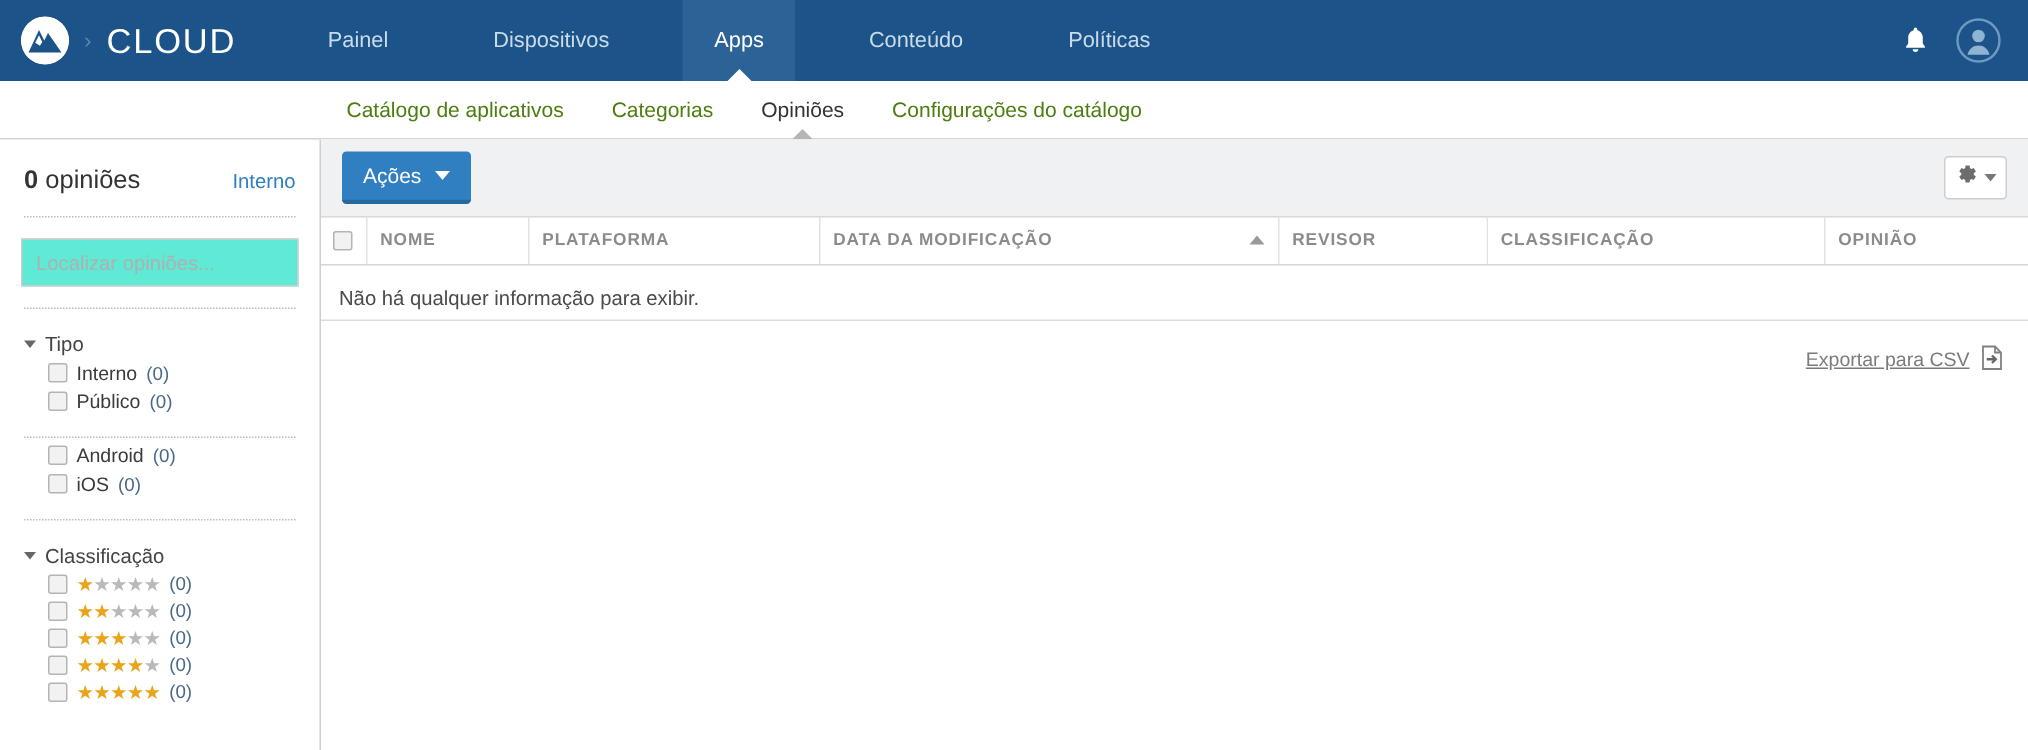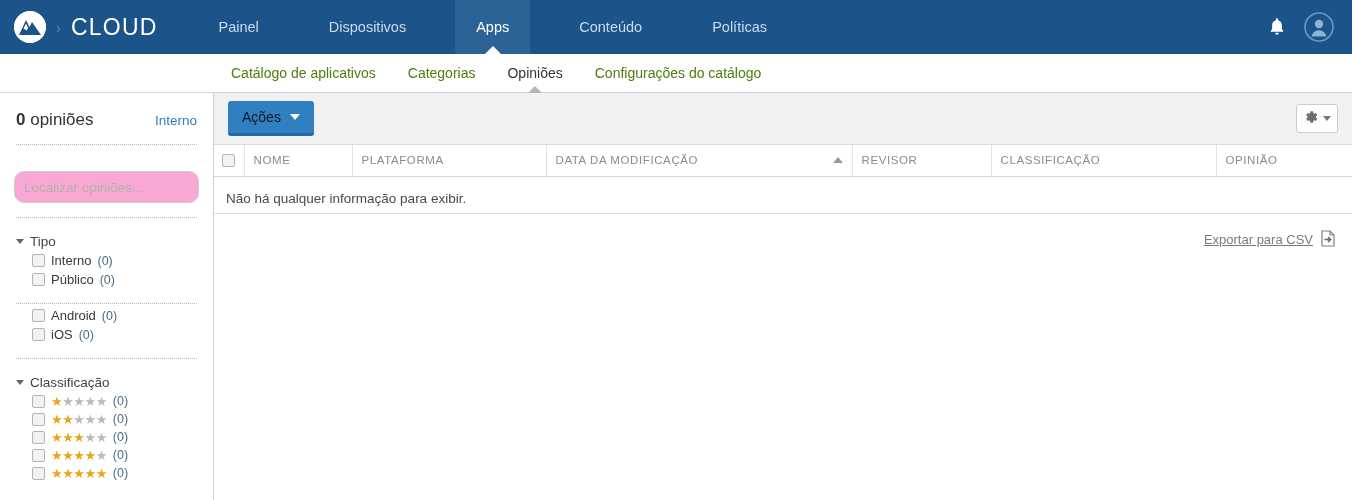--- a/index.html
+++ b/index.html
@@ -131,29 +131,29 @@
     cursor: pointer;
   }
   .dotted {
     border-top: 1px dotted #bbbbbb;
     margin: 14px 2px 0 2px;
     height: 0;
   }
   .search-input {
     width: 100%;
     height: 32px;
-    margin-top: 26px;
+    margin-top: 14px;
     border: 1px solid #cccccc;
-    border-radius: 10px;
+    border-radius: 0;
     padding: 0 9px;
     font-size: 13.5px;
     color: #333;
     font-family: "Liberation Sans", sans-serif;
     outline: none;
-    background: #f9a8d4;
+    background: #5eead4;
   }
   .search-input::placeholder { color: #b0b0b0; }
 
   .facet { padding-top: 2px; }
   .facet-title {
     display: flex; align-items: center;
     gap: 6px;
     font-size: 13.5px;
     color: #444;
     padding: 14px 2px 2px 2px;
@@ -196,21 +196,21 @@
     border-bottom: 1px solid #d8dade;
     display: flex;
     align-items: center;
     padding: 0 14px 0 14px;
   }
   .btn-primary {
     background: #2f7fc1;
     border: none;
     border-bottom: 3px solid #2569a3;
     border-radius: 3px;
-    color: #0f172a;
+    color: #ffffff;
     font-size: 14px;
     font-family: "Liberation Sans", sans-serif;
     height: 33px;
     padding: 16px 14px;
     display: flex; align-items: center; gap: 9px;
     cursor: pointer;
   }
   .btn-caret {
     width: 0; height: 0;
     border-left: 5px solid transparent;
@@ -238,21 +238,21 @@
   
   table.grid { width: 100%; border-collapse: collapse; table-layout: fixed; }
   table.grid th {
     height: 31px;
     background: #ffffff;
     border-bottom: 1px solid #d6d6d6;
     border-right: 1px solid #e2e2e2;
     font-size: 11.5px;
     letter-spacing: 0.6px;
     color: #8b8b8b;
-    font-weight: normal;
+    font-weight: bold;
     text-align: left;
     padding: 0 9px;
     white-space: nowrap;
     overflow: hidden;
     position: relative;
   }
   table.grid th.cbcol { padding: 0; text-align: center; width: 30px; }
   table.grid th:last-child { border-right: none; }
   .th-inner { display: flex; align-items: center; width: 100%; }
   .sort-asc {

